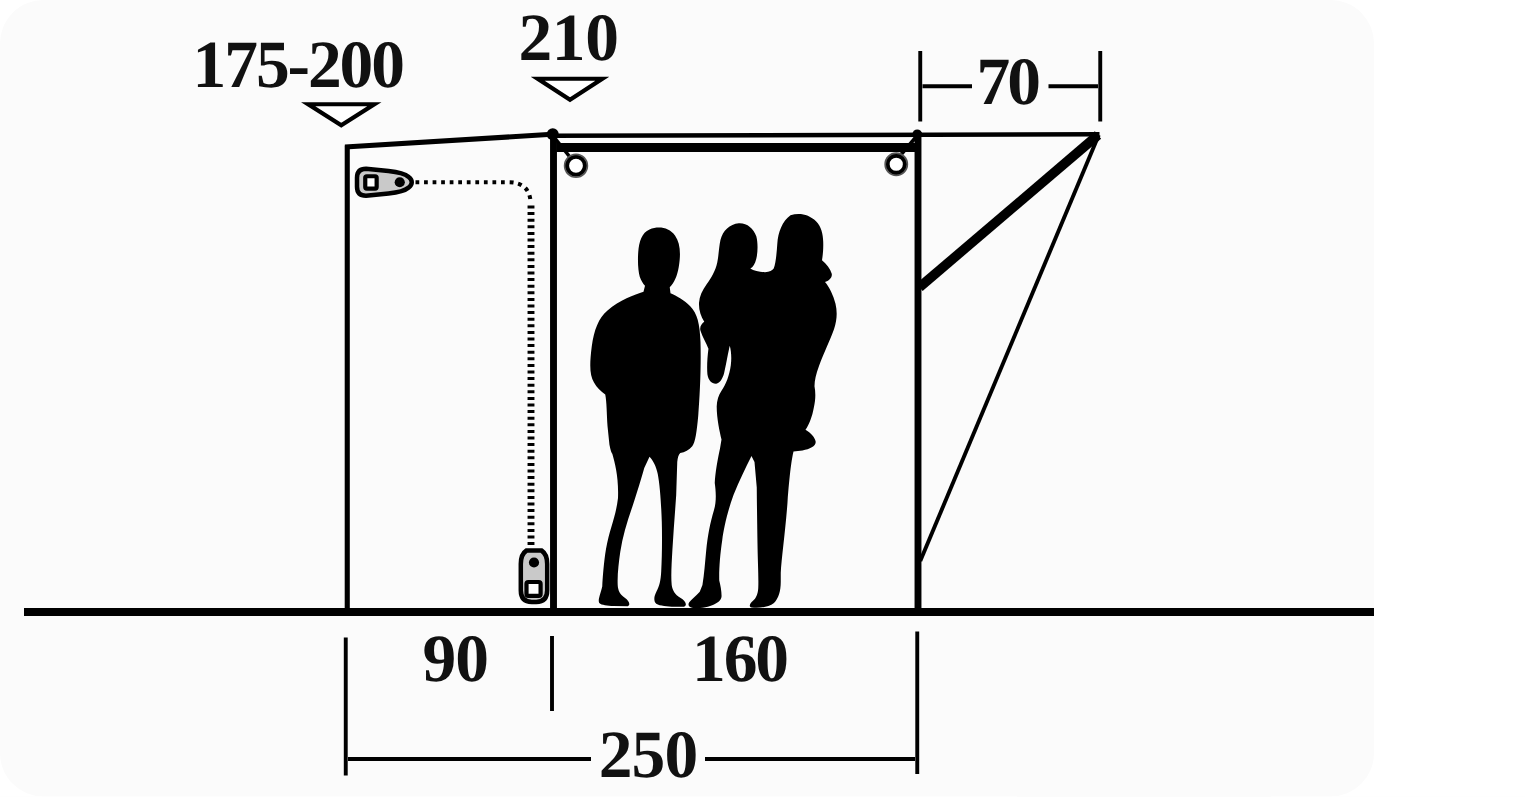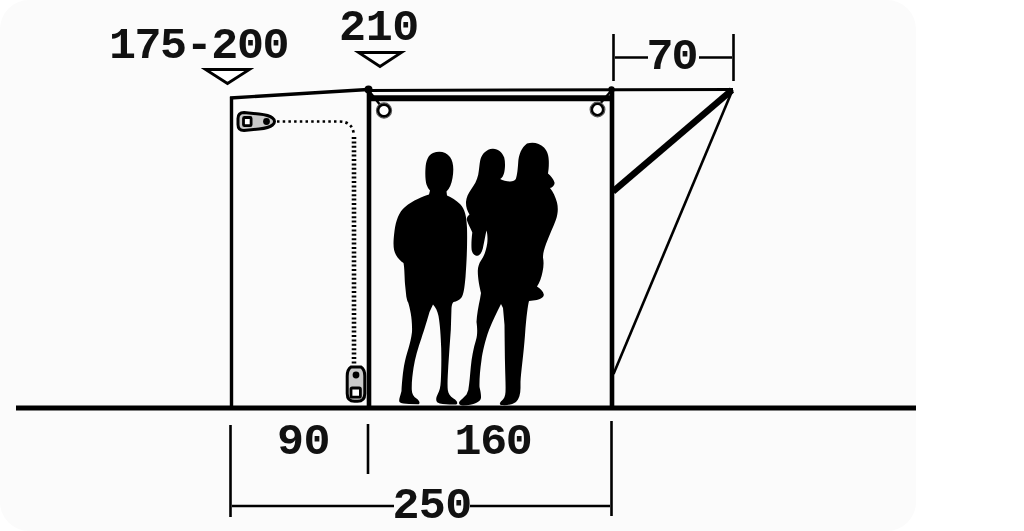--- a/index.html
+++ b/index.html
@@ -1,17 +1,17 @@
 <!DOCTYPE html>
 <html><head>
 <meta charset="utf-8">
 <style>
   html,body{margin:0;padding:0;background:#ffffff;}
   .page{position:relative;width:916px;height:531px;background:#fbfbfb;overflow:hidden;
-        font-family:Liberation Mono, monospace;border-radius:29px;}
+        font-family:Liberation Serif, serif;border-radius:29px;}
   svg{position:absolute;left:0;top:0;}
 </style>
 </head>
 <body>
 <div class="page">
 <svg width="1024" height="531" viewBox="0 0 1024 531">
 
   <line x1="16" y1="408" x2="1011" y2="408" stroke="#000" stroke-width="5.2"></line>
 
   <line x1="231.5" y1="97" x2="231.5" y2="406" stroke="#000" stroke-width="3.4"></line>

